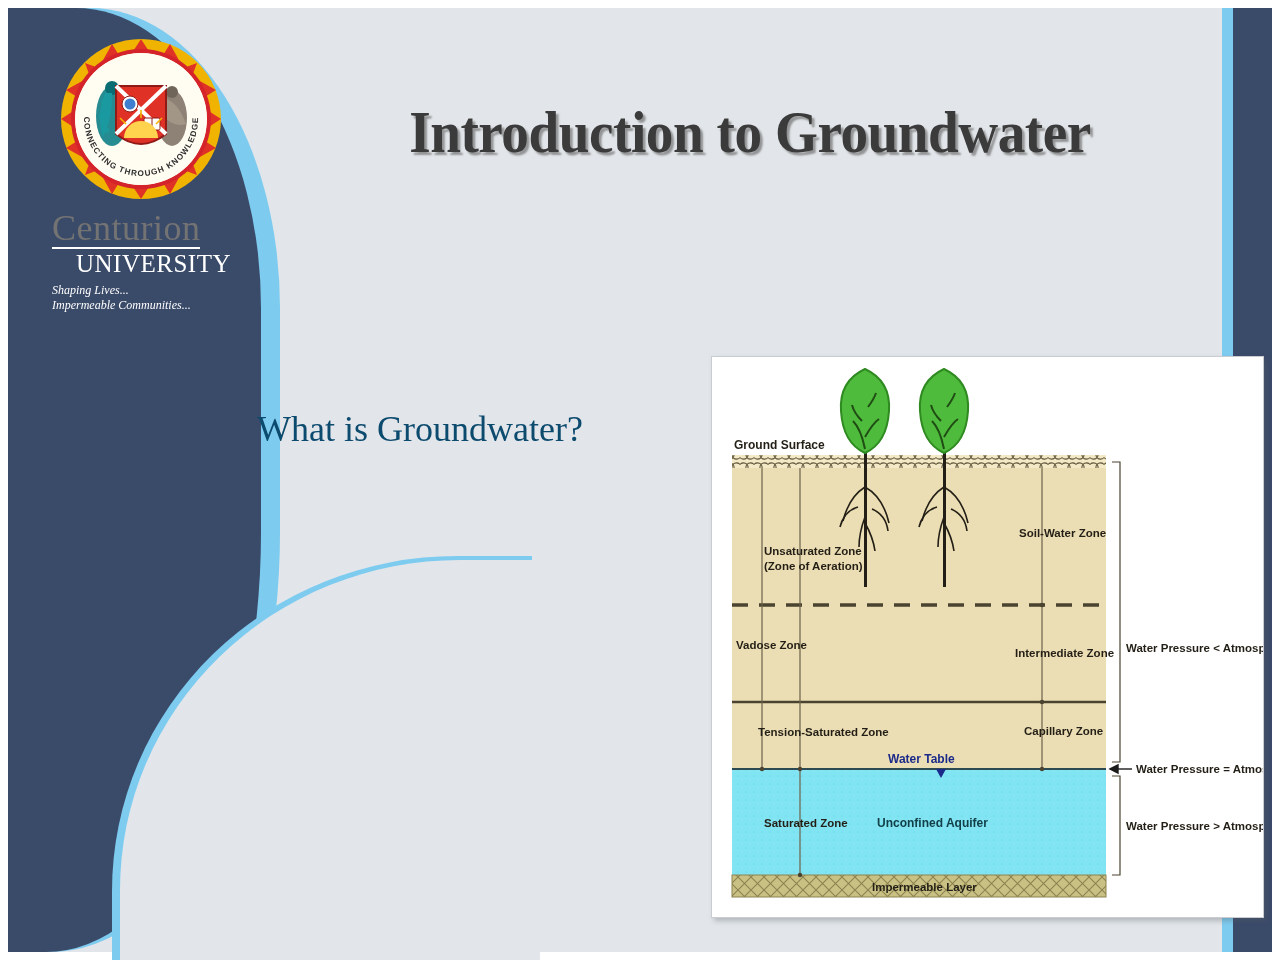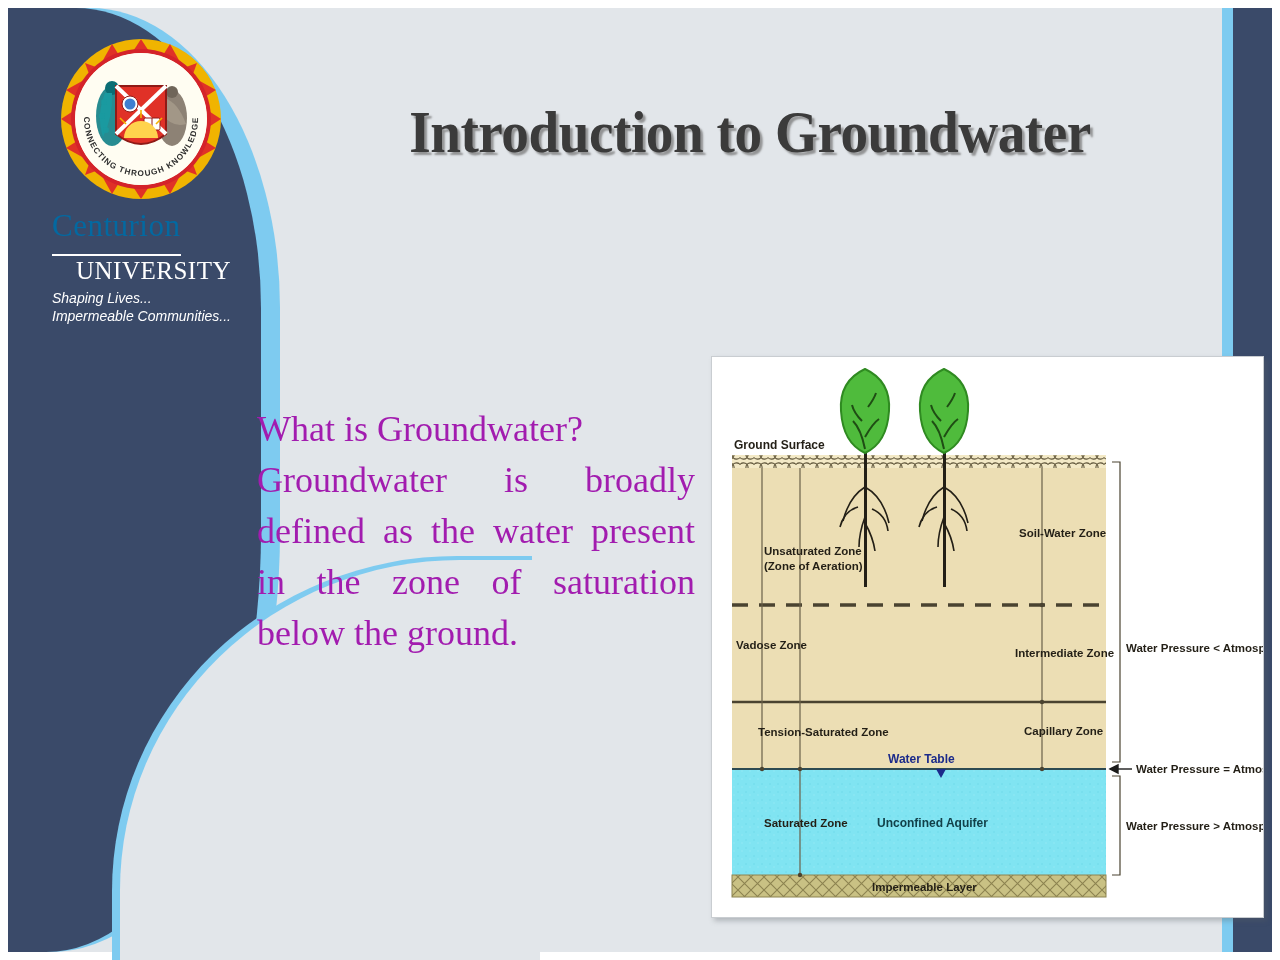--- a/index.html
+++ b/index.html
@@ -41,30 +41,30 @@
     background:#7ecbf0;
     border-top-left-radius:345px 335px;
   }
 
   
   .logo-wrap{position:absolute;left:52px;top:38px;width:180px;height:240px;}
   .crest{position:absolute;left:8px;top:0;width:162px;height:162px;}
   .brand{position:absolute;left:0;top:172px;width:180px;}
   .brand-1{
     font-family:"Liberation Serif", serif;
-    font-size:31px;color:#0369a1;letter-spacing:.5px;line-height:1.0;
-    border-bottom:2px solid #ffffff;display:inline-block;padding-bottom:13px;
+    font-size:36px;color:#737373;letter-spacing:.5px;line-height:1.0;
+    border-bottom:2px solid #ffffff;display:inline-block;padding-bottom:1px;
   }
   .brand-2{
     font-family:"Liberation Serif", serif;
     font-size:25px;color:#ffffff;letter-spacing:.5px;line-height:1.05;margin-top:2px;margin-left:24px;
   }
   .tag-1,.tag-2{
-    font-family:Liberation Sans, sans-serif;font-style:italic;
-    font-size:14px;color:#ffffff;line-height:1.25;
+    font-family:Liberation Serif, serif;font-style:italic;
+    font-size:12px;color:#ffffff;line-height:1.25;
   }
   .tag-1{margin-top:6px;}
 
   
   .title{
     position:absolute;left:300px;top:98px;width:900px;
     text-align:center;
     font-family:"Liberation Serif", serif;
     font-weight:bold;
     font-size:60px;
@@ -73,21 +73,21 @@
     transform:scaleX(0.92);
     transform-origin:center;
     text-shadow:3px 3px 2px rgba(120,120,120,0.75);
     white-space:nowrap;
   }
 
   
   .body-text{
     position:absolute;left:257px;top:404px;width:438px;
     font-family:"Liberation Serif", serif;
-    font-size:36px;line-height:51px;color:#a21caf;
+    font-size:36px;line-height:51px;color:#0c4a6e;
     text-align:justify;
   }
   .body-text .q{display:block;text-align:left;}
 
   
   .fig{
     position:absolute;left:711px;top:356px;width:551px;height:560px;
     background:#ec4899;
     border:1px solid #c9cdd1;
     box-shadow:3px 3px 5px rgba(90,95,100,.35);
@@ -200,21 +200,21 @@
       <div class="brand-1">Centurion</div>
       <div class="brand-2">UNIVERSITY</div>
       <div class="tag-1">Shaping Lives...</div>
       <div class="tag-2">Impermeable Communities...</div>
     </div>
   </div>
 
   <div class="title">Introduction to Groundwater</div>
 
   <div class="body-text">
-    <span class="q">What is Groundwater?</span><span>Groundwater is broadly defined as the water present in the zone of saturation below the ground.</span>
+    <span class="q">What is Groundwater?</span>
   </div>
 
   <div class="fig">
     <svg class="fig-inner" viewBox="0 0 551 560">
       <defs>
         <pattern id="surfHatch" width="14" height="13" patternUnits="userSpaceOnUse">
           <rect width="14" height="13" fill="#f3e9c6"></rect>
           <circle cx="3.5" cy="6.5" r="4.6" fill="none" stroke="#5d5338" stroke-width="1.1"></circle>
           <circle cx="10.5" cy="6.5" r="4.6" fill="none" stroke="#5d5338" stroke-width="1.1"></circle>
         </pattern>

